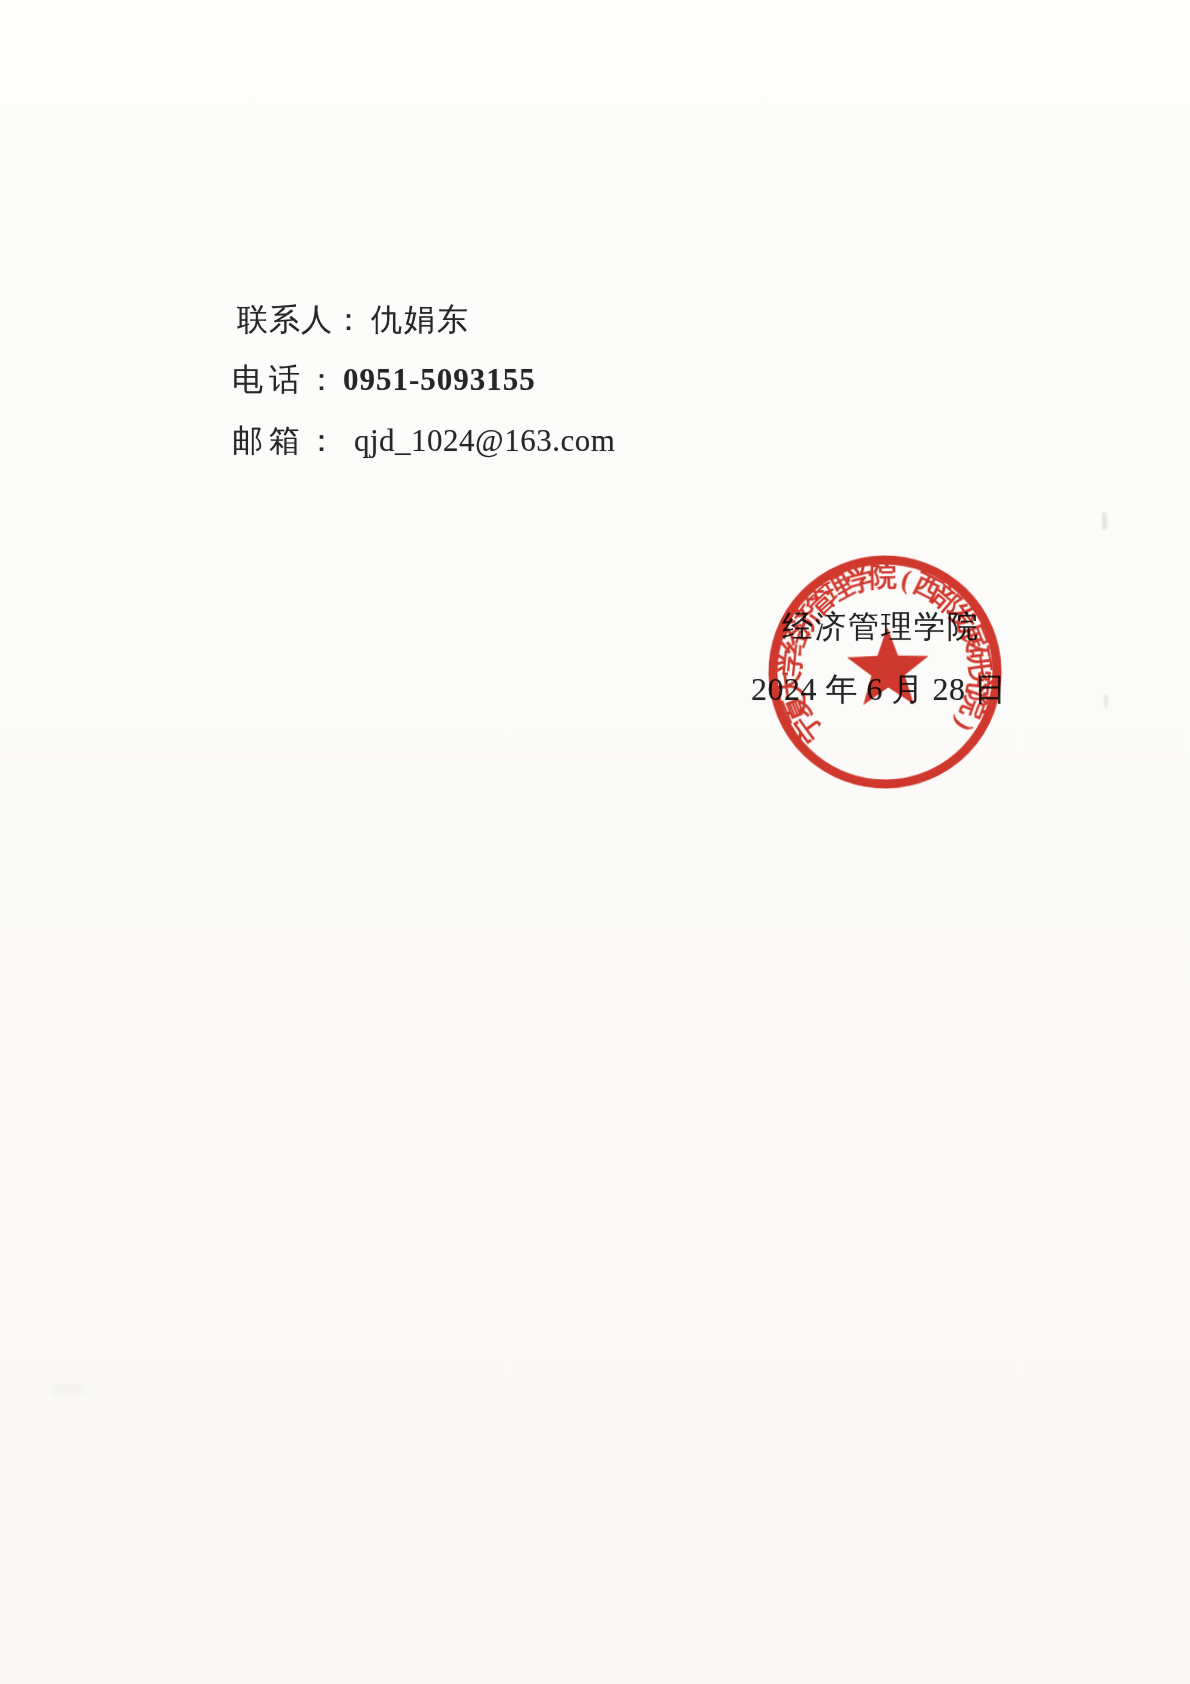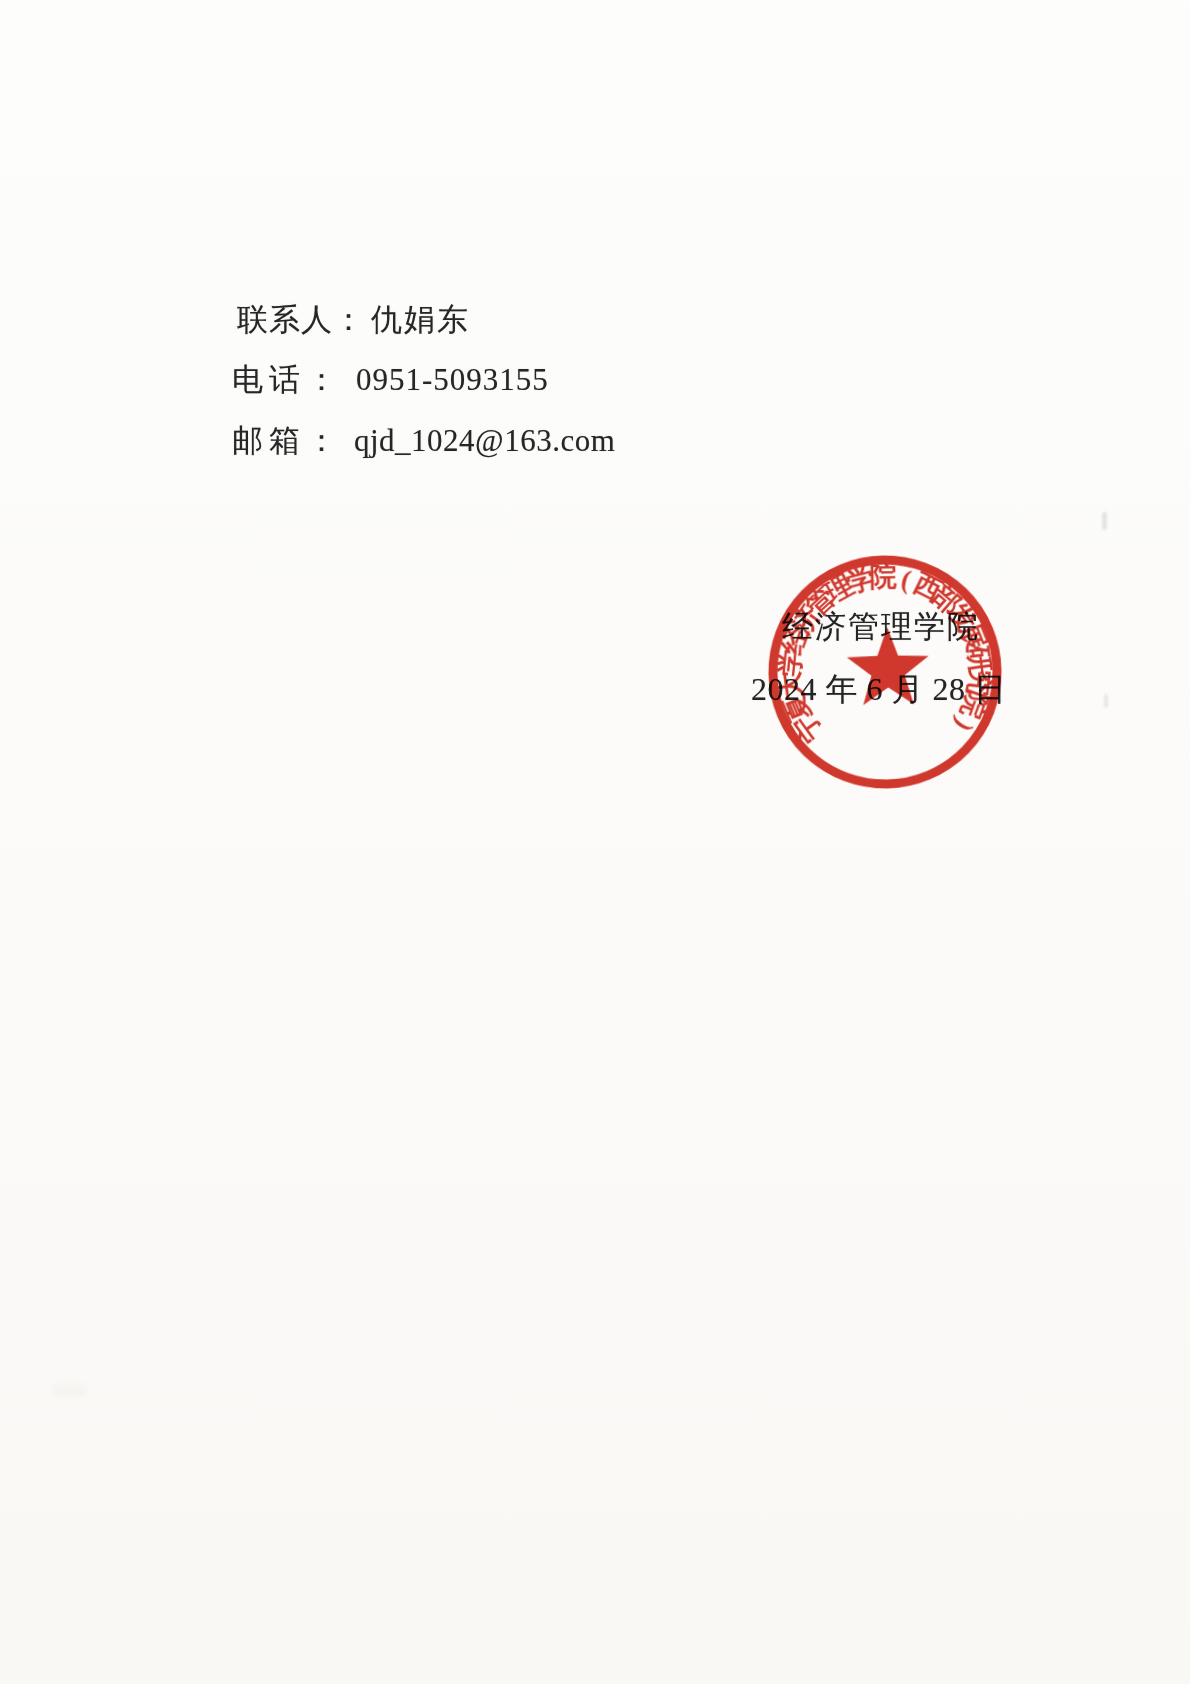--- a/index.html
+++ b/index.html
@@ -21,21 +21,21 @@
     white-space:nowrap;
     text-shadow:0 0 1px rgba(40,40,40,0.35);
   }
   .doc-line .lbl{letter-spacing:1px;}
   .line-contact{left:237px;top:303px;}
   .line-phone{left:232px;top:363px;}
   .line-email{left:232px;top:424px;}
   .line-address{left:234px;top:487px;}
   .line-phone .lbl,.line-email .lbl{letter-spacing:6px;font-family:Liberation Serif, serif;}
   .line-contact .val{margin-left:6px;letter-spacing:2px;}
-  .line-phone .val{margin-left:13px;letter-spacing:1px;}
+  .line-phone .val{letter-spacing:1px;font-weight:bold;}
   .line-email .val{margin-left:11px;letter-spacing:0.5px;margin-top:28px;}
   .line-address .val{margin-left:21px;letter-spacing:1px;}
   
   .sig-dept{
     position:absolute;left:782px;top:606px;
     color:#242424;font-size:31px;letter-spacing:2px;white-space:nowrap;
     text-shadow:0 0 1px rgba(40,40,40,0.35);
   }
   .sig-date{
     position:absolute;left:751px;top:668px;

